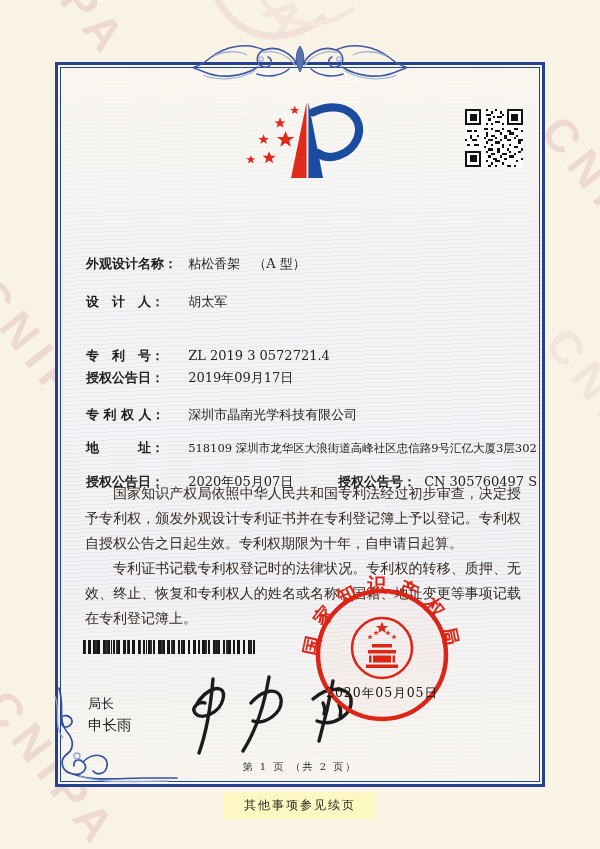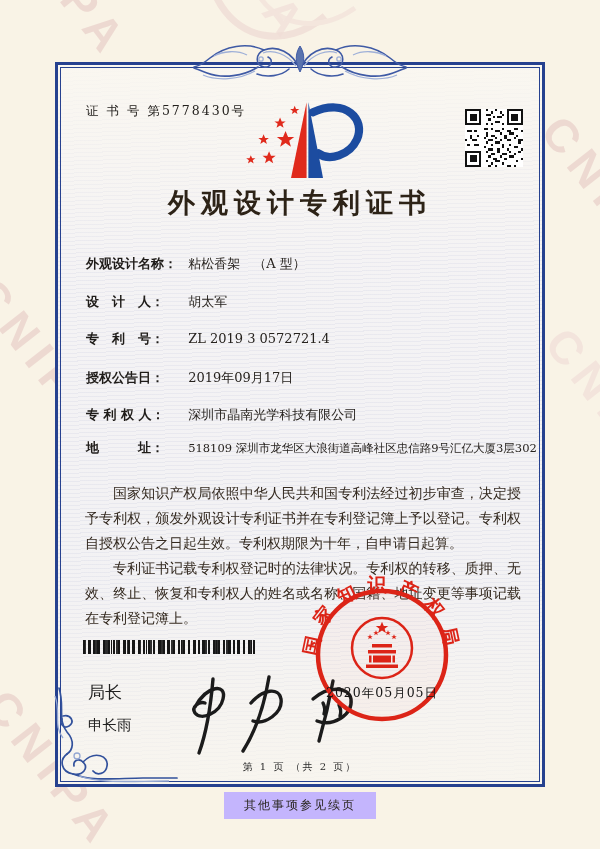--- a/index.html
+++ b/index.html
@@ -33,60 +33,60 @@
   .logo{position:absolute; left:180px; top:30px; width:128px; height:92px;}
   .qr{position:absolute; left:407px; top:44px; width:58px; height:58px;}
   .title{
     position:absolute; left:0; top:120px; width:100%; text-align:center;
     font-size:27px; font-weight:bold; letter-spacing:6px; color:#2d2317;
   }
 
   .field-row{position:absolute; left:28px; width:430px; font-size:13px; white-space:nowrap;}
   .field-label{display:inline-block; width:98px; white-space:pre; font-weight:600; color:#1f1c19;}
   .field-value{color:#26221e;}
-  .row0{top:190px;} .row1{top:228px;} .row2{top:265px;} .row3{top:304px;}
+  .row0{top:190px;} .row1{top:228px;} .row2{top:282px;} .row3{top:304px;}
   .row4{top:341px;} .row5{top:374px;} .row6{top:408px;}
   .row5 .field-value{font-size:11.5px;margin-top:41px;}
   .grant-right{position:absolute; left:252px; top:0;}
   .grant-right .field-label{width:auto; margin-right:4px;}
 
   .paragraphs{
     position:absolute; left:27px; top:416px; width:436px;
     font-size:14px; line-height:1.78; color:#33291f; text-align:justify;
   }
   .paragraphs p{margin:0; text-indent:2em;}
 
   .barcode{
     position:absolute; left:25px; top:575px; width:172px; height:14px;
     background-image:
       repeating-linear-gradient(90deg,#161616 0 2px,transparent 2px 5px),
       repeating-linear-gradient(90deg,#161616 0 1px,transparent 1px 7px),
       repeating-linear-gradient(90deg,rgba(25,25,25,.9) 0 3px,transparent 3px 11px);
   }
 
-  .sig-title{position:absolute; left:30px; top:616px; font-size:17px; color:#222; font-family:"Liberation Sans",sans-serif;text-align:right;}
+  .sig-title{position:absolute; left:30px; top:630px; font-size:13px; color:#222; font-family:"Liberation Sans",sans-serif;text-align:right;}
   .sig-name{position:absolute; left:30px; top:651px; font-size:14.5px; color:#222; font-family:"Liberation Sans",sans-serif;}
   .sig-script{position:absolute; left:115px; top:608px; width:210px; height:86px;}
 
   .seal{position:absolute; left:297px; top:570px; width:170px; height:170px; z-index:3;}
   .seal-date{font-size:12.5px; fill:#141414; letter-spacing:1px; font-family:"DejaVu Serif",serif;}
   .seal-arc-text{font-size:19px; font-weight:bold; fill:#dc2417; letter-spacing:10px; font-family:"DejaVu Serif",serif;}
 
   .page-info{
     position:absolute; left:0; top:695px; width:100%; text-align:center;
     font-size:10px; letter-spacing:2px; color:#2a2a2a;
   }
 
   .flourish-top{position:absolute; left:193px; top:38px; width:214px; height:58px; z-index:2;}
   .flourish-bl{position:absolute; left:49px; top:686px; width:130px; height:104px; z-index:2;}
   .pink-curl{position:absolute; left:195px; top:-6px; width:180px; height:60px; z-index:0; opacity:.8;}
 
   .continuation{
     position:absolute; left:50%; top:792px; transform:translateX(-50%);
-    background:#c4b5fd; padding:5px 20px; font-size:12px; letter-spacing:2px;
+    background:#fef9c3; padding:5px 20px; font-size:12px; letter-spacing:2px;
     color:#2a2621; z-index:2; white-space:nowrap;
   }
 </style>
 </head>
 <body>
 
 <div class="page">
 
   <span class="wm" style="left:-30px; top:-48px;">CNIPA</span>
   <span class="wm light" style="left:150px; top:-64px;">CNIPA</span>
@@ -97,21 +97,20 @@
 
   <svg class="pink-curl" viewBox="0 0 180 60">
     <path d="M20,0 C40,46 90,56 130,22" stroke="#f0ddd6" stroke-width="7" fill="none"></path>
     <path d="M60,-6 C76,30 120,42 160,14" stroke="#f3e4dc" stroke-width="5" fill="none"></path>
   </svg>
 
   <div class="panel">
     <div class="panel-inner"></div>
     <div class="content">
 
-      <div class="cert-no">证 书 号 第5778430号</div>
 
       <svg class="logo" viewBox="0 0 140 95">
         <defs>
           <path id="star" d="M0,-10 L2.9,-3.1 10,-3.1 4.2,1.2 6.2,8.1 0,4 -6.2,8.1 -4.2,1.2 -10,-3.1 -2.9,-3.1 Z"></path>
         </defs>
         <path d="M82,16 C118,0 140,24 130,46 C122,63 100,70 88,61" stroke="#1c4ca0" stroke-width="9" fill="none" stroke-linecap="round"></path>
         <polygon points="75,5 58,88 75,88" fill="#e02a1c"></polygon>
         <polygon points="77,5 77,88 93,88" fill="#1c4ca0"></polygon>
         <use href="#star" fill="#e02a1c" transform="translate(62,14) scale(0.5)"></use>
         <use href="#star" fill="#e02a1c" transform="translate(46,28) scale(0.62)"></use>
@@ -205,21 +204,20 @@
             <rect x="11" y="23" width="1" height="1"></rect>
             <rect x="13" y="22" width="2" height="1"></rect>
             <rect x="16" y="23" width="1" height="1"></rect>
             <rect x="18" y="24" width="2" height="1"></rect>
             <rect x="21" y="24" width="1" height="1"></rect>
             <rect x="10" y="24" width="1" height="1"></rect>
             <rect x="13" y="24" width="1" height="1"></rect>
         </g>
       </svg>
 
-      <div class="title">外观设计专利证书</div>
 
       <div class="field-row row1">
         <span class="field-label">设　计　人：</span>
         <span class="field-value">胡太军</span>
       </div>
       <div class="field-row row0">
         <span class="field-label">外观设计名称：</span>
         <span class="field-value">粘松香架　（A 型）</span>
       </div>
       <div class="field-row row2">
@@ -230,20 +228,28 @@
         <span class="field-label">授权公告日：</span>
         <span class="field-value">2019年09月17日</span>
       </div>
       <div class="field-row row4">
         <span class="field-label">专 利 权 人：</span>
         <span class="field-value">深圳市晶南光学科技有限公司</span>
       </div>
       <div class="field-row row5">
         <span class="field-label">地　　　址：</span>
         <span class="field-value">518109 深圳市龙华区大浪街道高峰社区忠信路9号汇亿大厦3层302</span>
+      </div>
+      <div class="field-row row6">
+        <span class="field-label">授权公告日：</span>
+        <span class="field-value">2020年05月07日</span>
+        <span class="grant-right">
+          <span class="field-label">授权公告号：</span>
+          <span class="field-value">CN 305760497 S</span>
+        </span>
       </div>
 
       <div class="paragraphs">
         <p>国家知识产权局依照中华人民共和国专利法经过初步审查，决定授予专利权，颁发外观设计专利证书并在专利登记簿上予以登记。专利权自授权公告之日起生效。专利权期限为十年，自申请日起算。</p>
         <p>专利证书记载专利权登记时的法律状况。专利权的转移、质押、无效、终止、恢复和专利权人的姓名或名称、国籍、地址变更等事项记载在专利登记簿上。</p>
       </div>
 
       <div class="barcode"></div>
 
       <div class="sig-title">局长</div>

